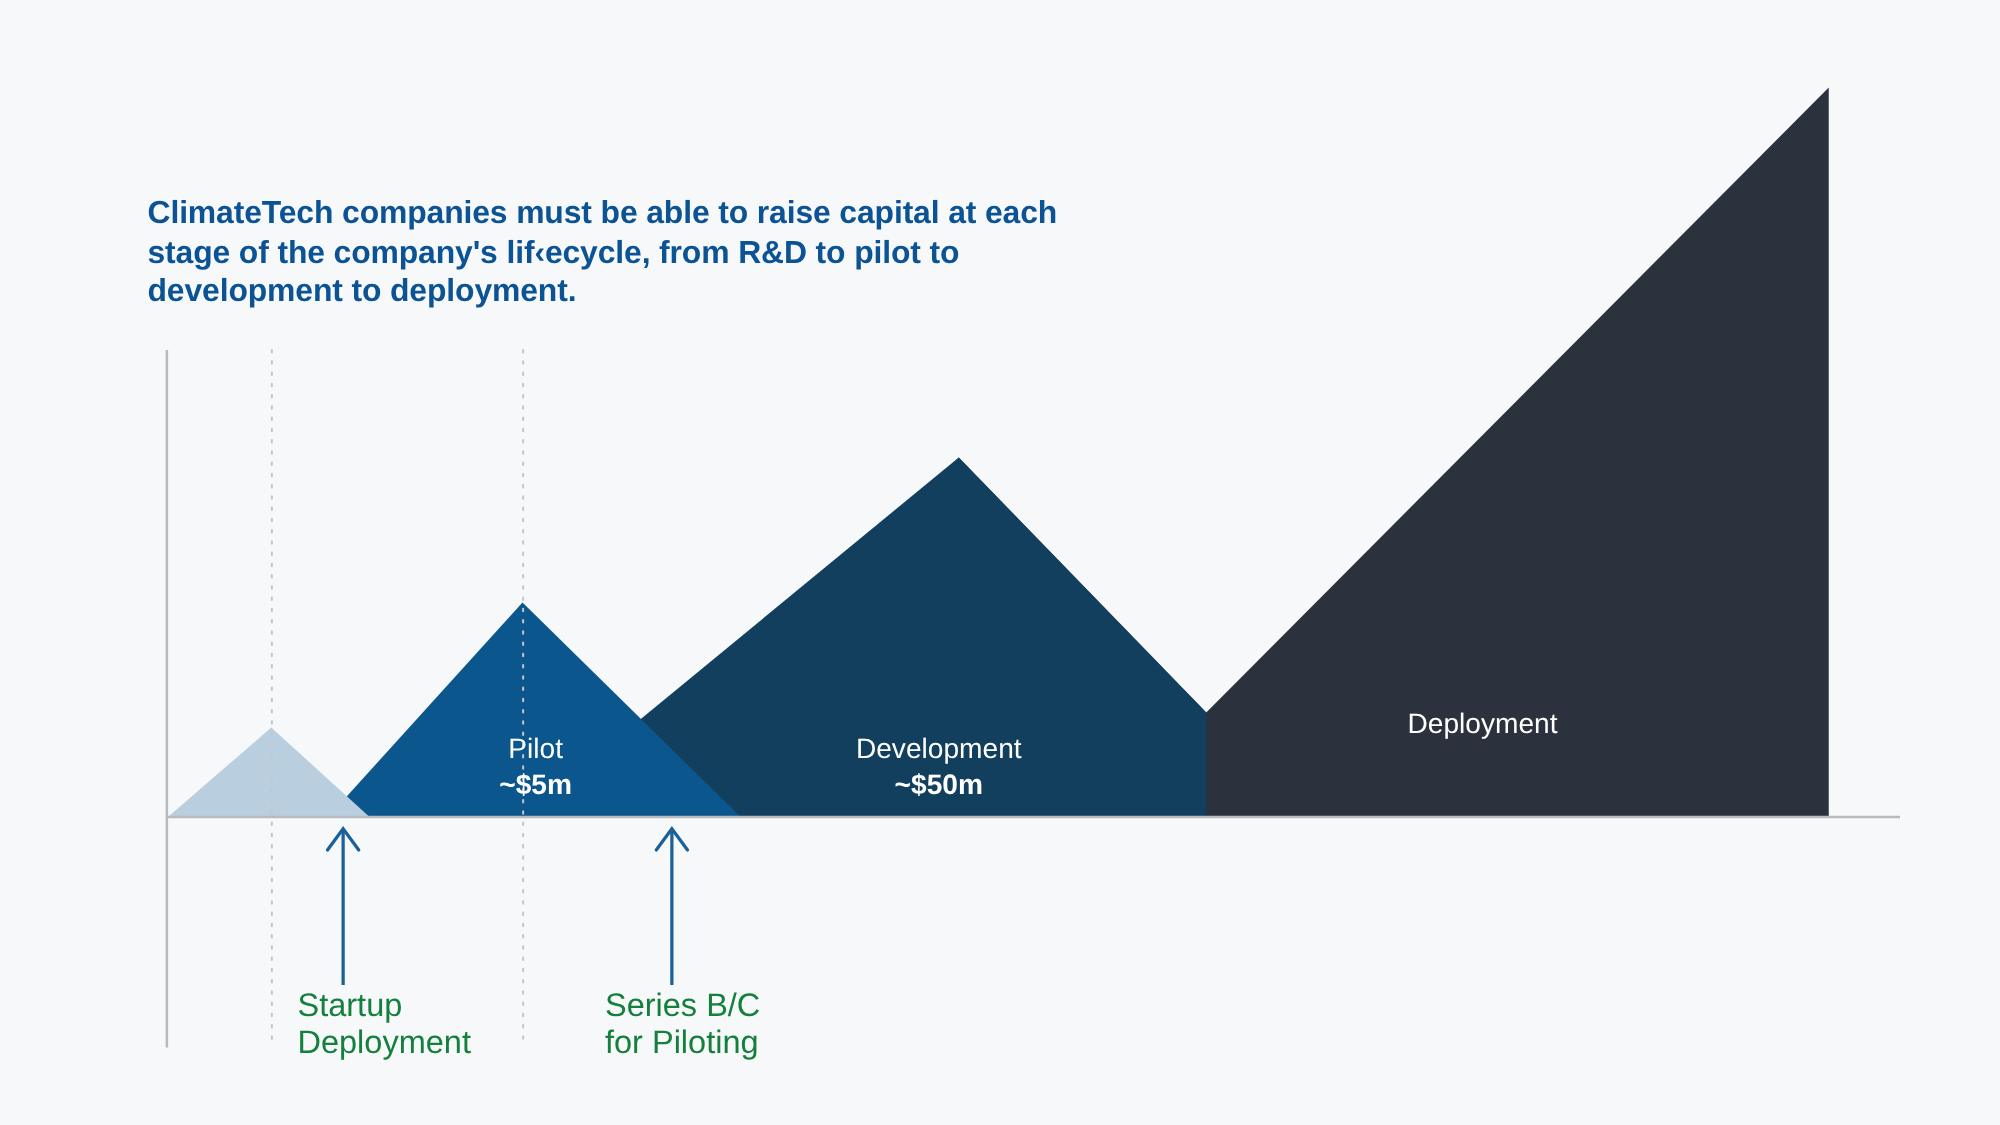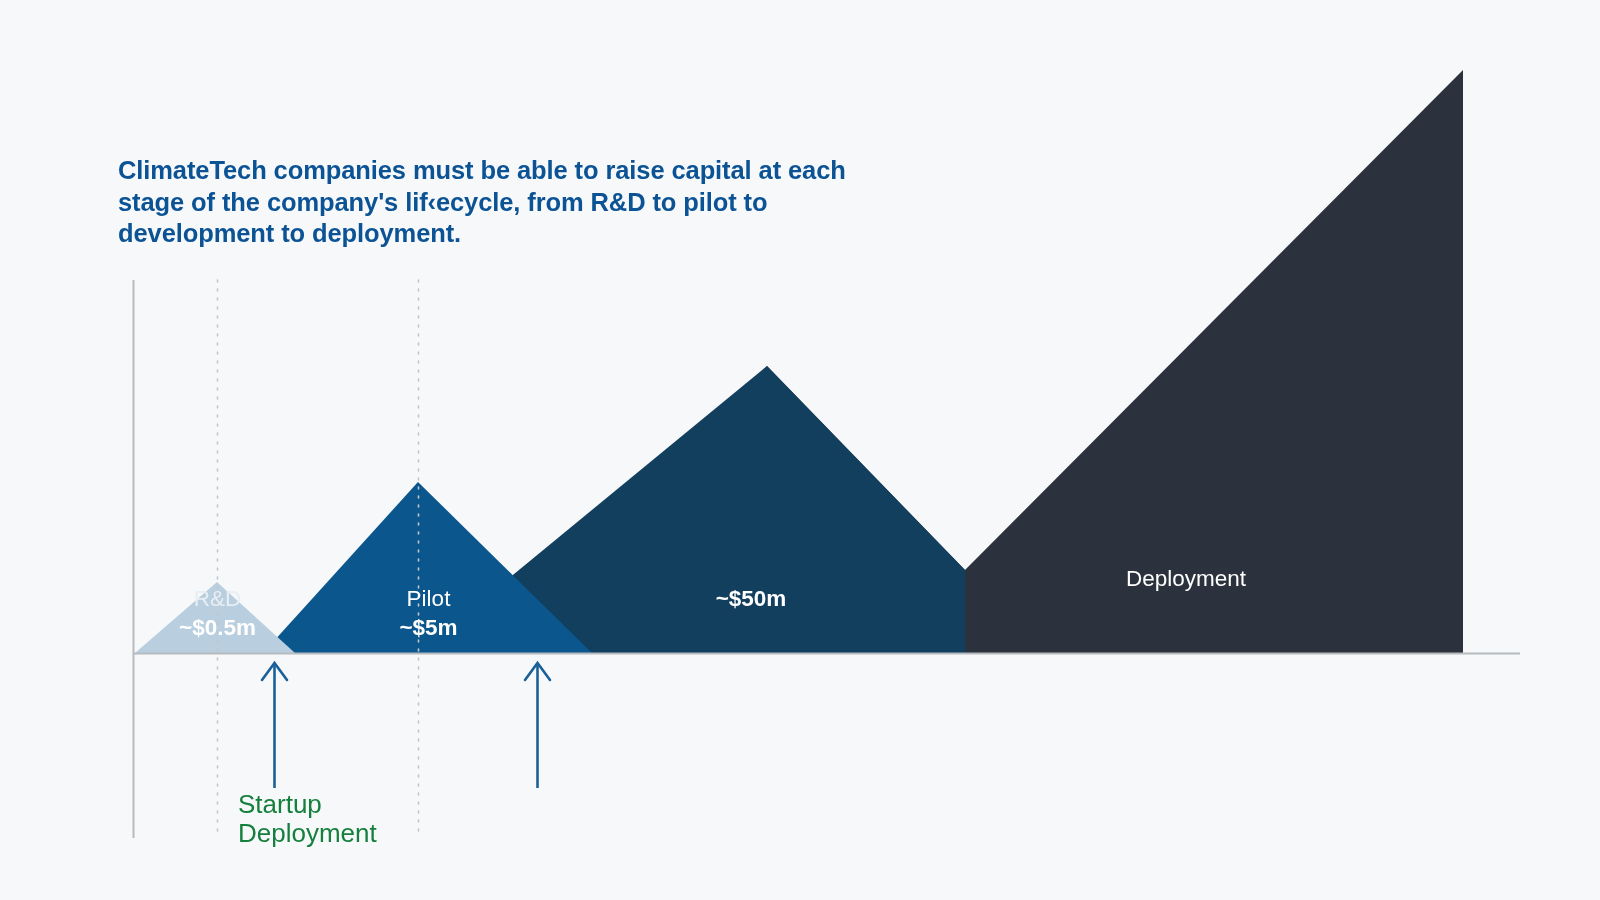--- a/index.html
+++ b/index.html
@@ -102,37 +102,38 @@
     </g>
 
     <g>
       <line x1="537.5" y1="788" x2="537.5" y2="665" stroke="#1b6199" stroke-width="2.6"></line>
       <polyline points="525,680 537.5,663 550,680" fill="none" stroke="#1b6199" stroke-width="2.6" stroke-linecap="round" stroke-linejoin="miter"></polyline>
     </g>
   </svg>
 
   <div class="headline">ClimateTech companies must be able to raise capital at each stage of the company's lif‹ecycle, from R&amp;D to pilot to development to deployment.</div>
 
-  <div class="stage-label dim" style="left:140px; top:584px; width:155px;">
-    <span class="name">R&amp;D</span>
-    <span class="amount">~$0.5m</span>
-  </div>
 
   <div class="stage-label" style="left:351px; top:584px; width:155px;">
     <span class="name">Pilot</span>
     <span class="amount">~$5m</span>
   </div>
 
   <div class="stage-label" style="left:641px; top:584px; width:220px;">
+    <span class="name">Development</span>
     <span class="amount">~$50m</span>
   </div>
 
   <div class="stage-label" style="left:1076px; top:564px; width:220px;">
     <span class="name">Deployment</span>
   </div>
 
   <div class="annotation" style="left:238px; top:790px;">
     <div>Startup</div>
     <div>Deployment</div>
   </div>
 
+  <div class="annotation" style="left:484px; top:790px;">
+    <div>Series B/C</div>
+    <div>for Piloting</div>
+  </div>
 
 </div>
 
 </body></html>

